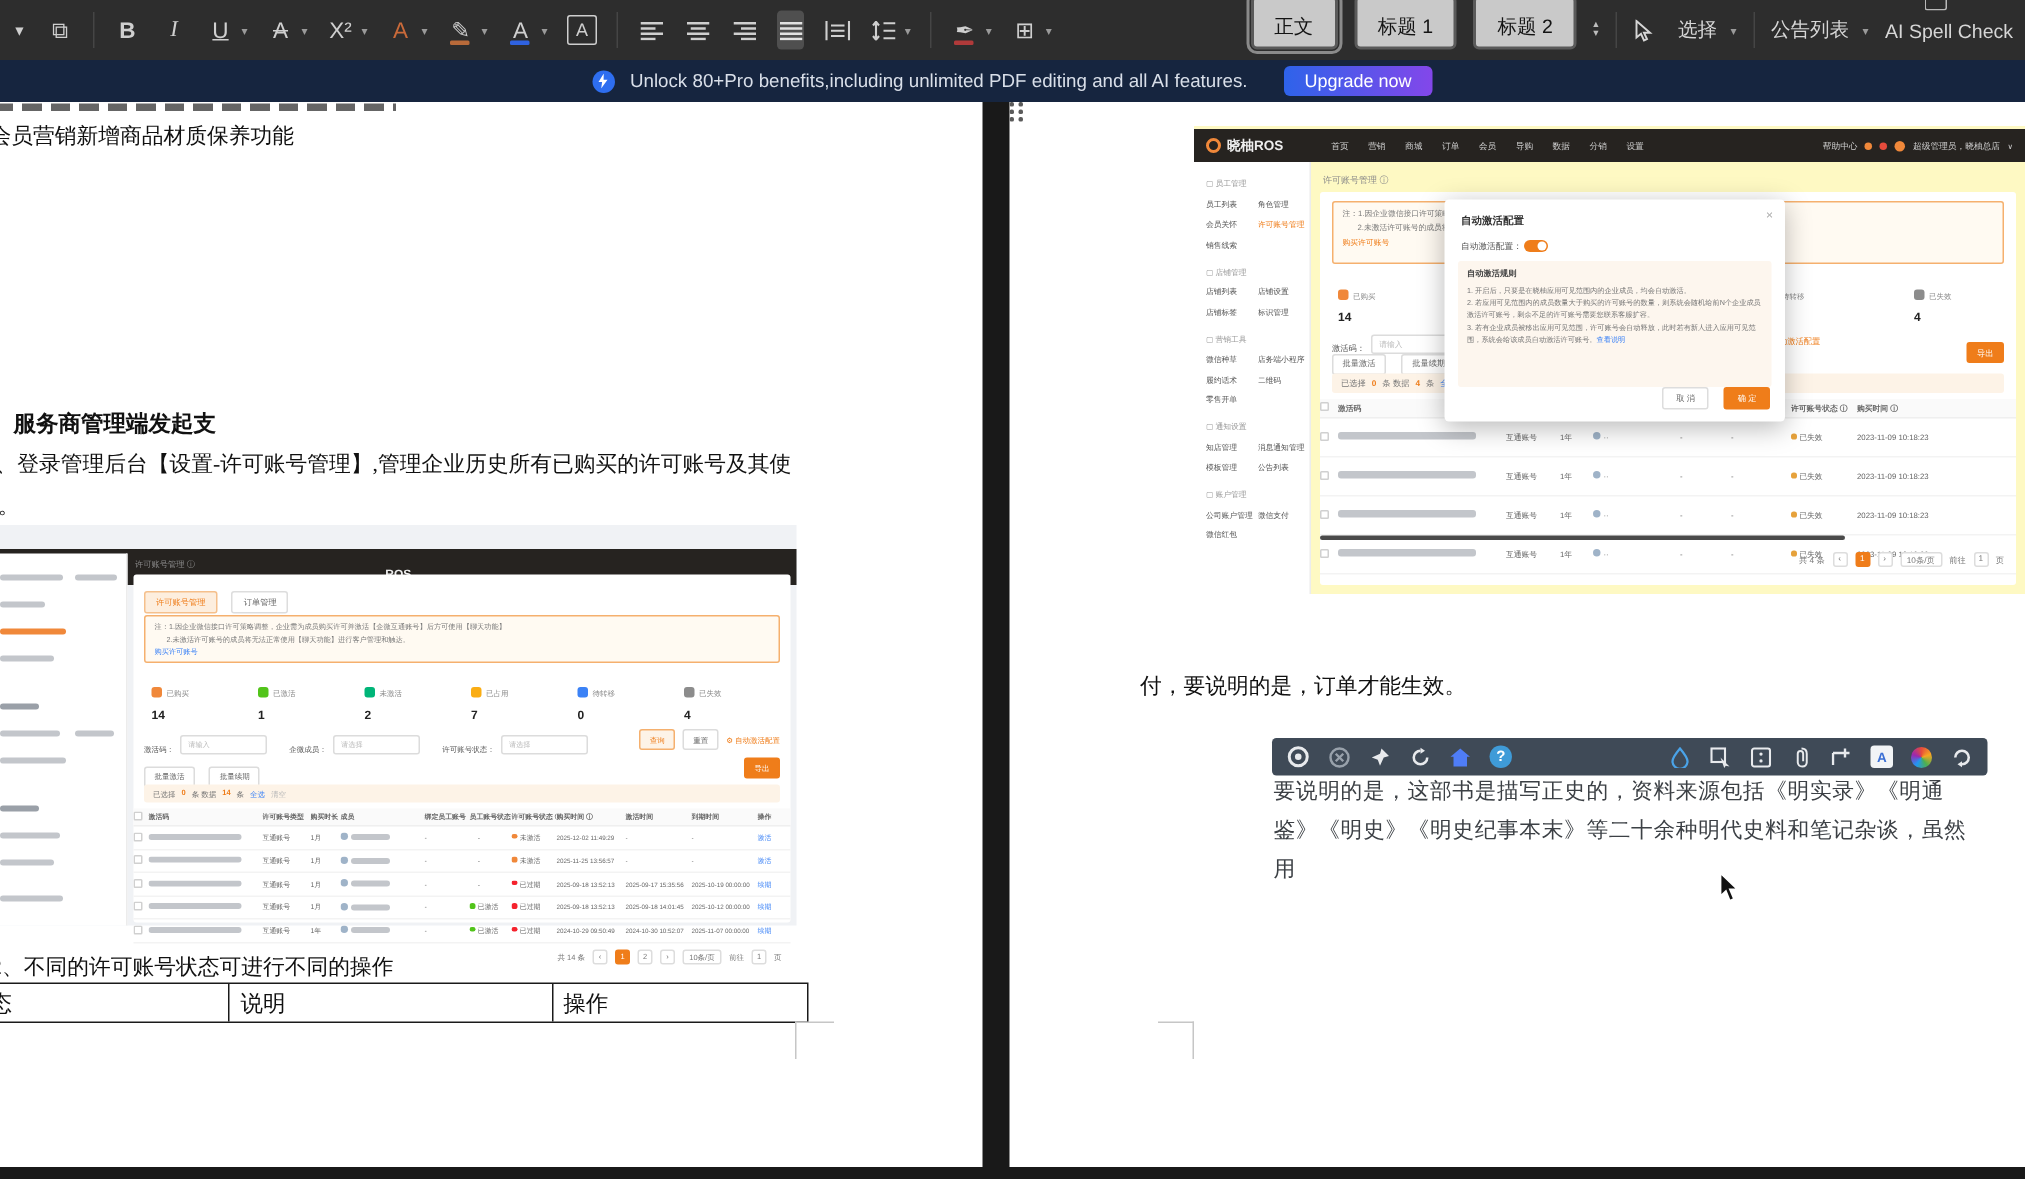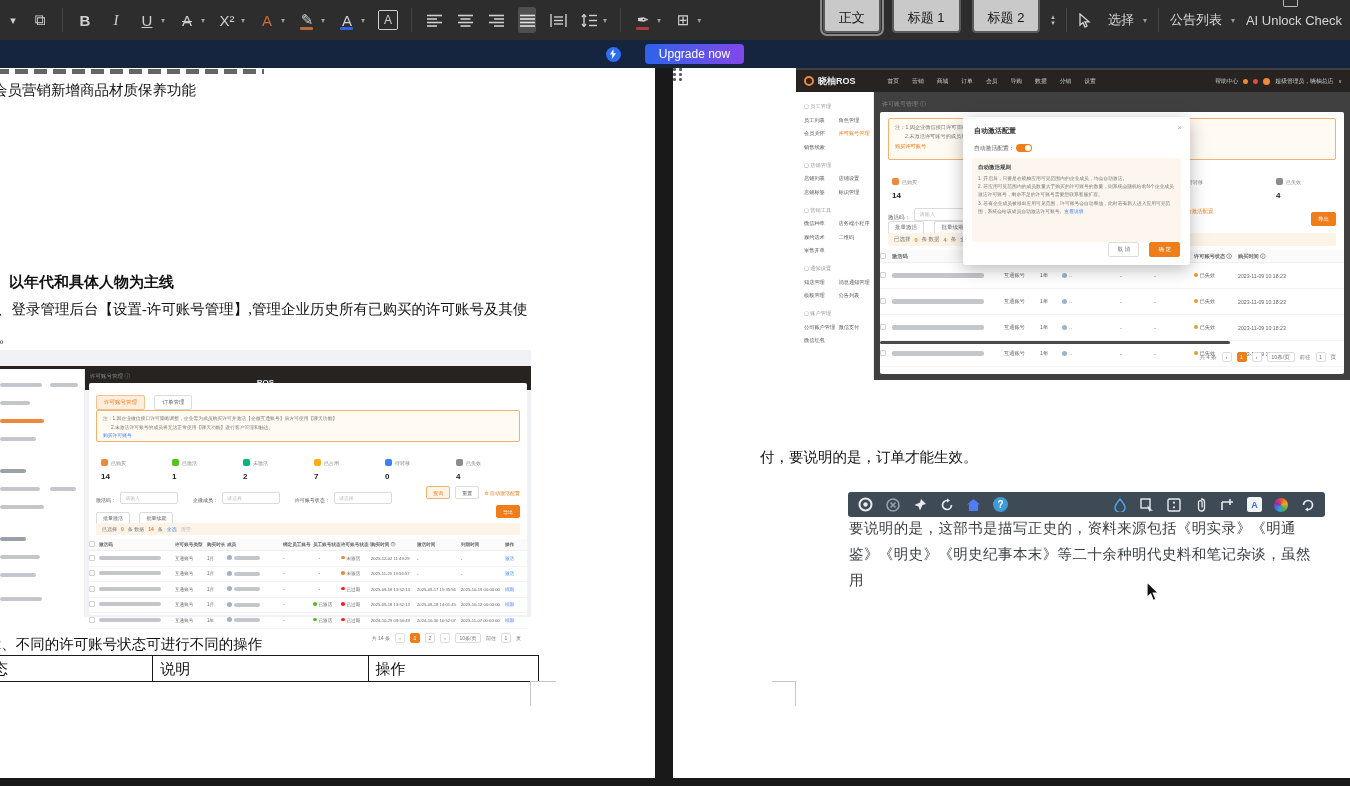--- a/index.html
+++ b/index.html
@@ -209,40 +209,41 @@
             <path d="M2 1 L2 12 L5 9.5 L7 14 L9 13 L7 8.8 L11 8.8 Z" fill="none" stroke="#d6d6d6" stroke-width="1.3"></path>
           </svg>
         <span>选择</span>
           <span class="chv">▾</span>
       </span>
       <i class="sep"></i>
       <span class="tbtxt">
           <span>公告列表</span>
           <span class="chv">▾</span>
         </span>
-      <span class="tbtxt">AI Unlock Check</span>
+      <span class="tbtxt">AI Spell Check</span>
     </div>
     <span class="cutbox"></span>
   </div>
 
   <div class="banner">
     <span class="bolt">
         <svg width="8" height="10">
           <path d="M4.5 0 L1 5.6 L3.4 5.6 L2.8 10 L7 4.2 L4.4 4.2 Z" fill="#fff"></path>
         </svg>
       </span>
+    <span class="bantxt">Unlock 80+Pro benefits,including unlimited PDF editing and all AI features.</span>
     <span class="upg">Upgrade now</span>
   </div>
 
   <div class="doc">
 
     <div class="page p1">
       <div class="abs cutline"></div>
       <div class="abs serif" style="left:-7px;top:13px;font-size:14.5px;">会员营销新增商品材质保养功能</div>
-      <div class="abs serif" style="left:9px;top:205px;font-size:15px;font-weight:bold;">以年代和具体人物为主线</div>
+      <div class="abs serif" style="left:9px;top:205px;font-size:15px;font-weight:bold;">服务商管理端发起支</div>
       <div class="abs serif" style="left:-3px;top:232px;font-size:14.5px;white-space:nowrap;">、登录管理后台【设置-许可账号管理】,管理企业历史所有已购买的许可账号及其使</div>
       <div class="abs serif" style="left:-16px;top:260px;font-size:14.5px;">态。</div>
 
       <div class="shot" style="left:0;top:282px;width:531px;height:267px;background:#f0f2f5;">
         <div class="adm-h" style="top:16px;height:19px;padding:12px 6px;flex-direction:column;">
           <span style="font-size:8px;font-weight:bold;">ROS</span>
           <span class="navbars" style="margin-left:14px;"><span></span><span></span><span></span><span></span><span></span><span></span><span></span><span></span><span></span></span>
           <span style="margin-left:auto;display:flex;align-items:center;gap:5px;">
             <span class="blur" style="width:22px;height:4px;background:#8a8a8a;"></span>
             <span class="odot" style="width:5px;height:5px;"></span>
@@ -434,21 +435,21 @@
       <div class="abs dtable serif">
         <div style="width:213px;">账号状态</div>
         <div style="width:216px;">说明</div>
         <div style="width:170px;">操作</div>
       </div>
       <div class="abs corner1"></div>
     </div>
 
     <div class="page p2">
 
-      <div class="shot" style="left:123px;top:0;width:554px;height:312px;background:#404040;">
+      <div class="shot" style="left:123px;top:16px;width:554px;height:312px;background:#fef9c3;">
         <div class="adm-h" style="top:2px;height:22px;padding:0 8px;">
           <span class="odot" style="width:10px;height:10px;background:transparent;border:2.5px solid #f0883a;border-radius:50%;"></span>
           <span style="font-size:9px;font-weight:bold;margin-left:4px;">晓柚ROS</span>
           <span style="margin-left:16px;display:flex;gap:14px;font-size:5.8px;color:#cfcfcf;"></span>
           <span style="margin-left:16px;display:flex;gap:13px;font-size:5.8px;color:#cfcfcf;">
             <span>首页</span>
               <span>营销</span>
             <span>商城</span>
               <span>订单</span>
             <span>会员</span>

